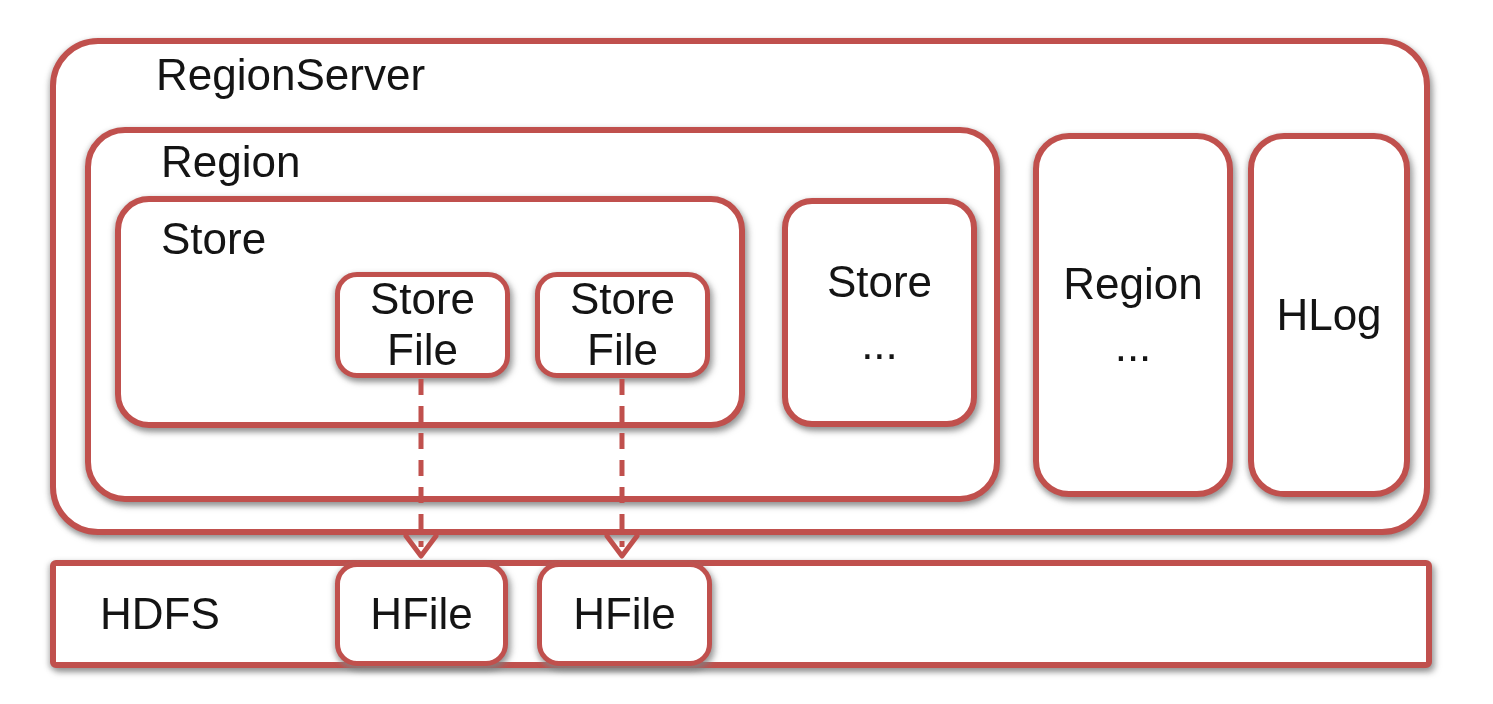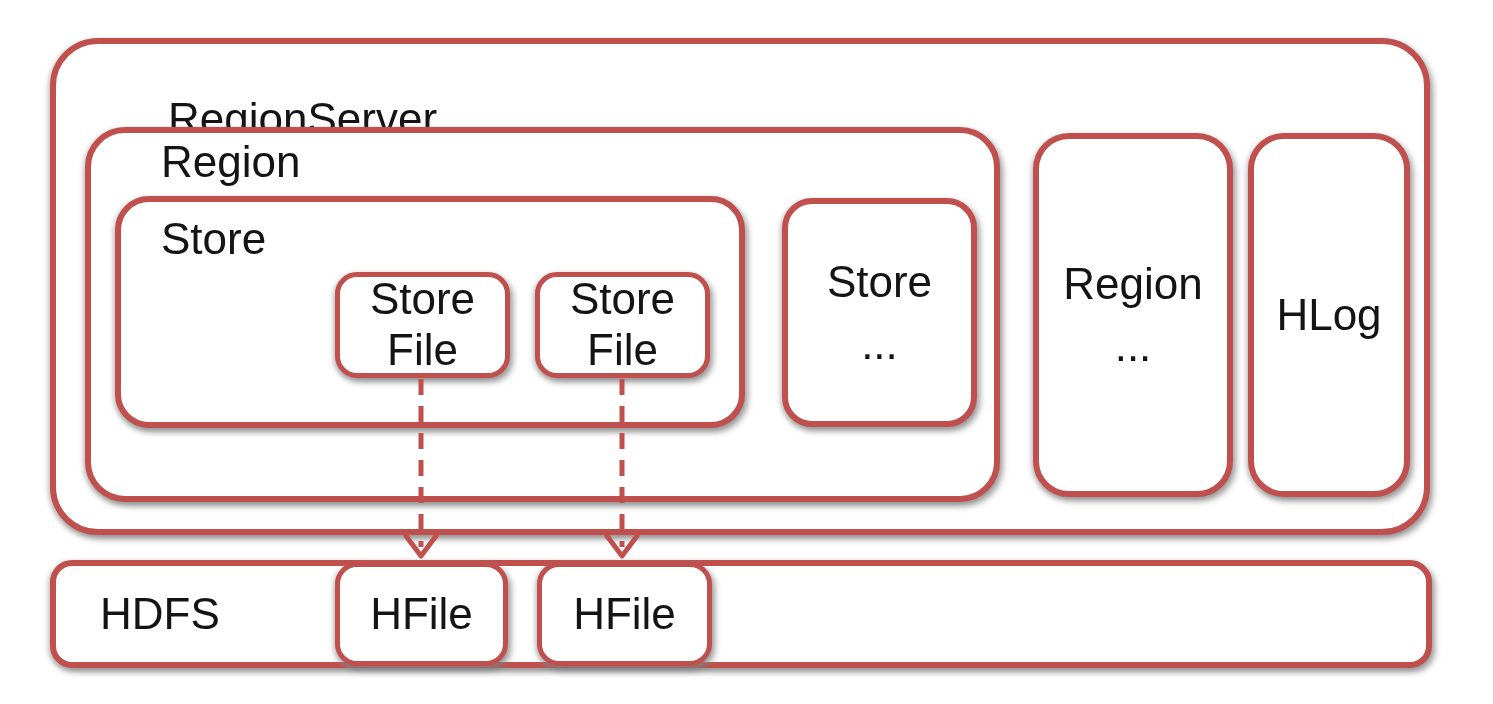--- a/index.html
+++ b/index.html
@@ -42,37 +42,37 @@
     color: #141414;
     white-space: pre-line;
     line-height: 1.15;
   }
   .center-label.loose {
     line-height: 1.4;
   }
 
   
   #regionserver { left: 50px; top: 38px; width: 1380px; height: 497px; border-radius: 48px; }
-  #regionserver > .corner-label { left: 112px; top: 8px; margin-top: 44px; }
+  #regionserver > .corner-label { left: 100px; top: 8px; }
 
   #region { left: 29px; top: 83px; width: 915px; height: 375px; border-radius: 40px; }
   #region > .corner-label { left: 70px; top: 6px; }
 
   #store { left: 24px; top: 63px; width: 630px; height: 232px; border-radius: 34px; }
   #store > .corner-label { left: 40px; top: 14px; }
 
   #mem        { left: 19px;  top: 70px; width: 175px; height: 106px; border-radius: 22px; border-width: 5px; }
   #storefile1 { left: 214px; top: 70px; width: 175px; height: 106px; border-radius: 22px; border-width: 5px; }
   #storefile2 { left: 414px; top: 70px; width: 175px; height: 106px; border-radius: 22px; border-width: 5px; }
 
   #store-more  { left: 691px; top: 65px; width: 195px; height: 229px; border-radius: 30px; }
   #region-more { left: 977px;  top: 89px; width: 200px; height: 364px; border-radius: 36px; }
   #hlog        { left: 1192px; top: 89px; width: 162px; height: 364px; border-radius: 36px; }
 
-  #hdfs { left: 50px; top: 560px; width: 1382px; height: 108px; border-radius: 22px; }
+  #hdfs { left: 50px; top: 560px; width: 1382px; height: 108px; border-radius: 6px; }
   #hdfs > .corner-label {
     left: 44px; top: 0; height: 100%;
     display: flex; align-items: center;
   }
   #hfile1 { left: 279px; top: -4px; width: 173px; height: 104px; border-radius: 22px; border-width: 5px; }
   #hfile2 { left: 481px; top: -4px; width: 175px; height: 104px; border-radius: 22px; border-width: 5px; }
 
   #arrows {
     position: absolute;
     left: 0; top: 0;

